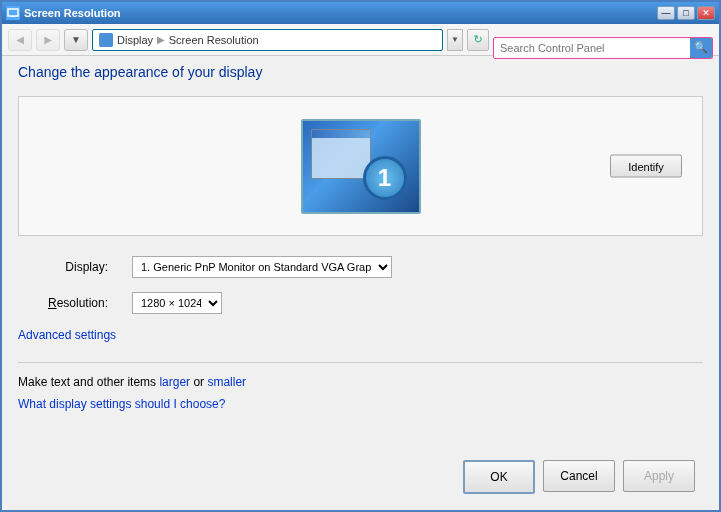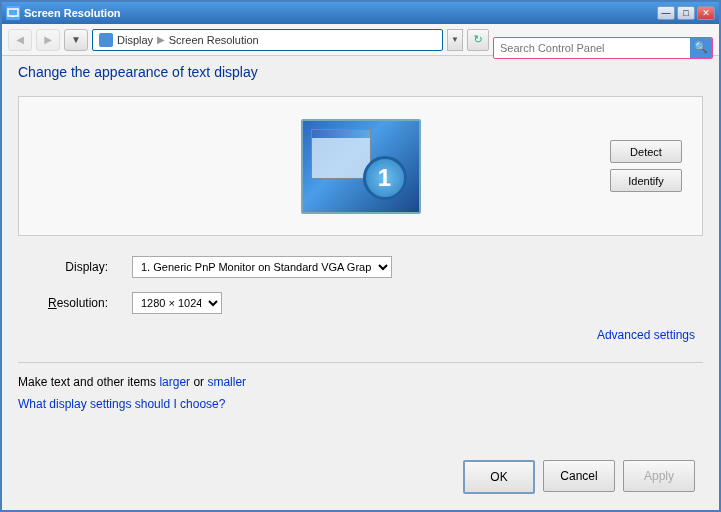--- a/index.html
+++ b/index.html
@@ -276,21 +276,21 @@
       border: 1px solid #aaa;
       background: white;
       padding: 0 4px;
       color: #000;
     }
     .display-select { width: 260px; }
     .resolution-select { width: 90px; }
 
     
     .advanced-link-row {
-      text-align: right;
+      text-align: left;
       margin-bottom: 20px;
       padding-right: 8px;
     }
     .link-blue {
       color: #0033cc;
       cursor: pointer;
       font-size: 12px;
     }
 
     .divider {
@@ -381,37 +381,36 @@
     <div class="addr-arrow">▼</div>
     <div class="refresh-btn">↻</div>
 
     <div class="search-box">
       <input class="search-input" type="text" value="" placeholder="Search Control Panel" style="">
       <button class="search-btn">🔍</button>
     </div>
   </div>
 
   <div class="content-area">
-    <h2 class="page-title">Change the appearance of text display</h2>
+    <h2 class="page-title">Change the appearance of your display</h2>
 
     <div class="monitor-area">
       <div style="flex:1; display:flex; justify-content:center;">
         <div class="monitor-preview">
           <div class="monitor-screen">
             <div class="mini-window">
               <div class="mini-titlebar"></div>
               <div class="mini-content"></div>
             </div>
             <div class="monitor-badge">1</div>
           </div>
         </div>
       </div>
 
       <div class="detect-identify">
-        <button class="win-btn">Detect</button>
         <button class="win-btn">Identify</button>
       </div>
     </div>
 
     <div class="form-row">
       <span class="form-label">Display:</span>
       <select class="select-field display-select">
         <option>1. Generic PnP Monitor on Standard VGA Graphics Adapter</option>
       </select>
     </div>

